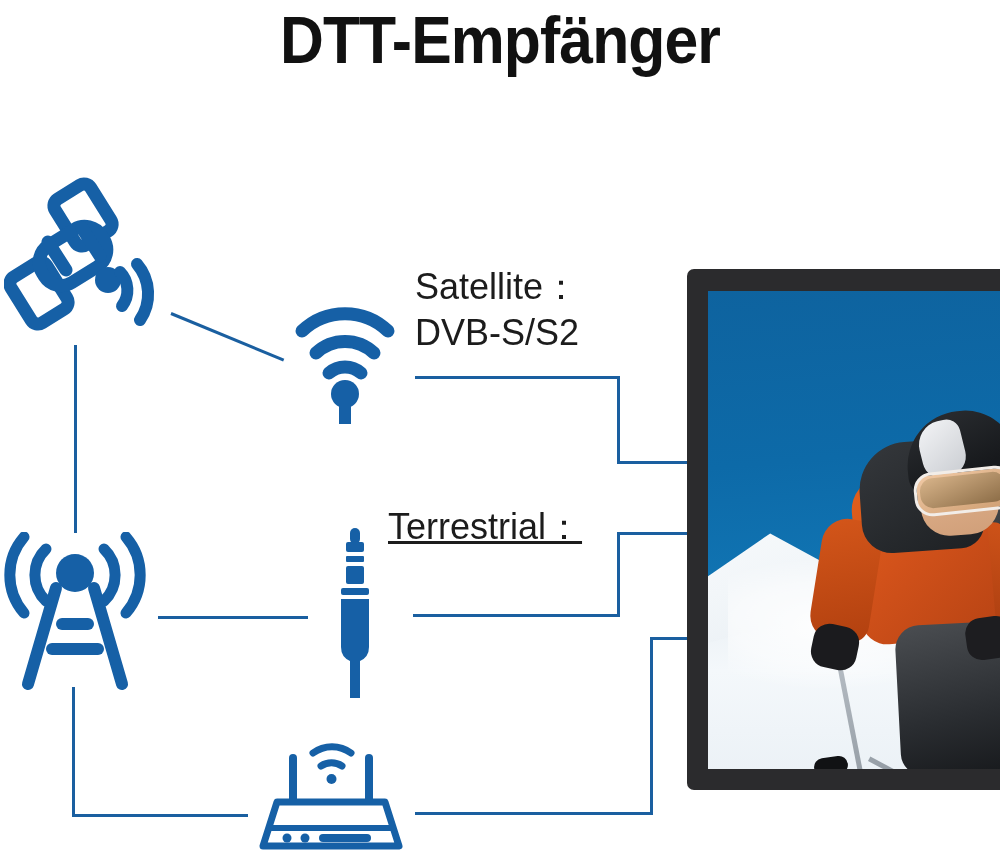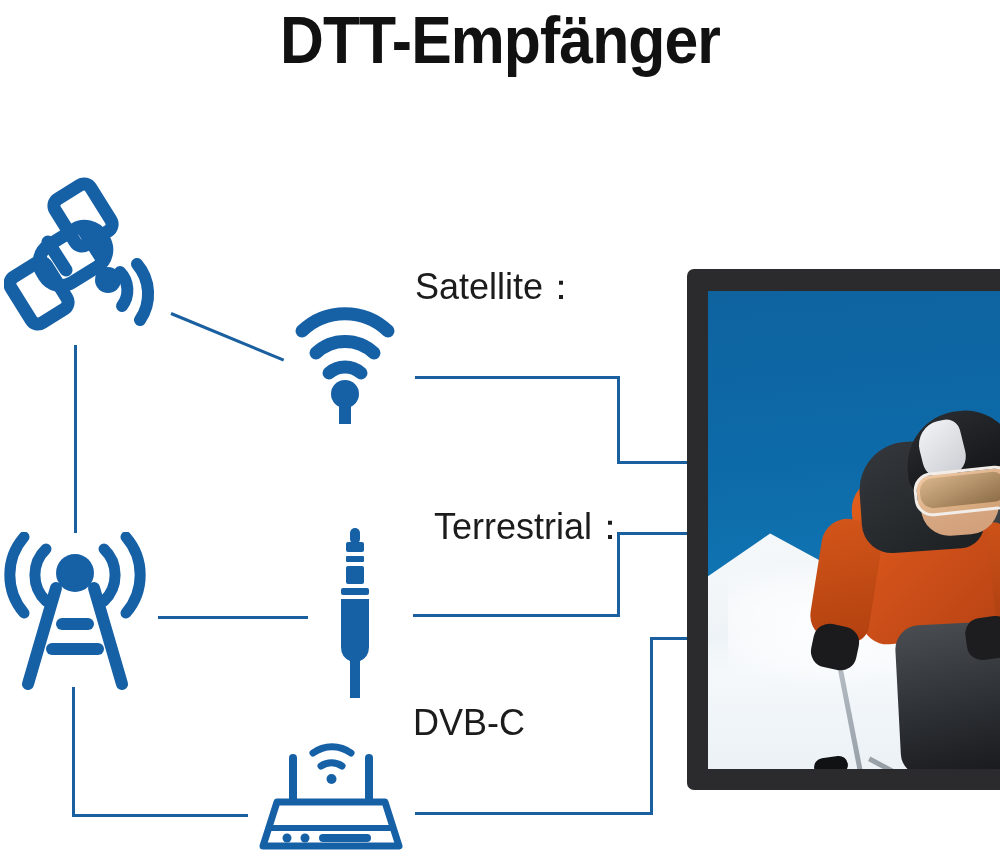--- a/index.html
+++ b/index.html
@@ -35,21 +35,21 @@
     position: absolute;
     color: #1c1c1c;
     font-size: 36px;
     line-height: 46px;
     white-space: nowrap;
     font-family: "Liberation Sans", sans-serif;
   }
   .label-block .l1 { display: block; text-align: center; }
   .label-block .l2 { display: block; }
   #label-satellite   { left: 415px; top: 264px; }
-  #label-terrestrial { left: 434px; top: 504px; }
+  #label-terrestrial { left: 388px; top: 504px; text-decoration: underline; }
   #label-cable       { left: 413px; top: 700px; }
 
   
   .ln { position: absolute; background: #1a5fa0; }
   .ln-h { height: 3px; }
   .ln-v { width: 3px; }
 
   
   #diag-sat {
     position: absolute;
@@ -237,20 +237,21 @@
         <path d="M21 57 a42 42 0 0 1 58 0"></path>
         <path d="M34 77 a24 24 0 0 1 32 0"></path>
       </g>
       <circle cx="50" cy="98" r="14" fill="#1660a6"></circle>
       <rect x="44" y="100" width="12" height="28" fill="#1660a6"></rect>
     </svg>
   </div>
 
   <div class="label-block nosel" id="label-satellite">
     <span class="l1">Satellite：</span>
+    <span class="l2">DVB-S/S2</span>
   </div>
 
   <div class="ln ln-h" style="left:415px; top:376px; width:205px;"></div>
   <div class="ln ln-v" style="left:617px; top:376px; height:88px;"></div>
   <div class="ln ln-h" style="left:617px; top:461px; width:75px;"></div>
 
   <div class="ico" style="left:2px; top:532px;">
     <svg width="146" height="160" viewBox="0 0 146 160" fill="none">
       <circle cx="73" cy="41" r="19" fill="#1660a6"></circle>
       <g stroke="#1660a6" stroke-width="12" stroke-linecap="round" fill="none">
@@ -305,21 +306,20 @@
       <circle cx="76.5" cy="43" r="5" fill="#1660a6"></circle>
       <path d="M22 66 h108 l14 44 h-136 z" stroke="#1660a6" stroke-width="7" stroke-linejoin="round" fill="#ffffff"></path>
       <path d="M14 92 h124" stroke="#1660a6" stroke-width="6"></path>
       <circle cx="32" cy="102" r="4.5" fill="#1660a6"></circle>
       <circle cx="50" cy="102" r="4.5" fill="#1660a6"></circle>
       <rect x="64" y="98" width="52" height="8" rx="4" fill="#1660a6"></rect>
     </svg>
   </div>
 
   <div class="label-block nosel" id="label-cable">
-    <span class="l2">DVB-C</span>
   </div>
 
   <div class="ln ln-h" style="left:415px; top:812px; width:238px;"></div>
   <div class="ln ln-v" style="left:650px; top:637px; height:178px;"></div>
   <div class="ln ln-h" style="left:650px; top:637px; width:42px;"></div>
 
   <div id="tv">
     <div id="tv-screen">
       <div id="sky"></div>
       <div id="mountain"></div>

